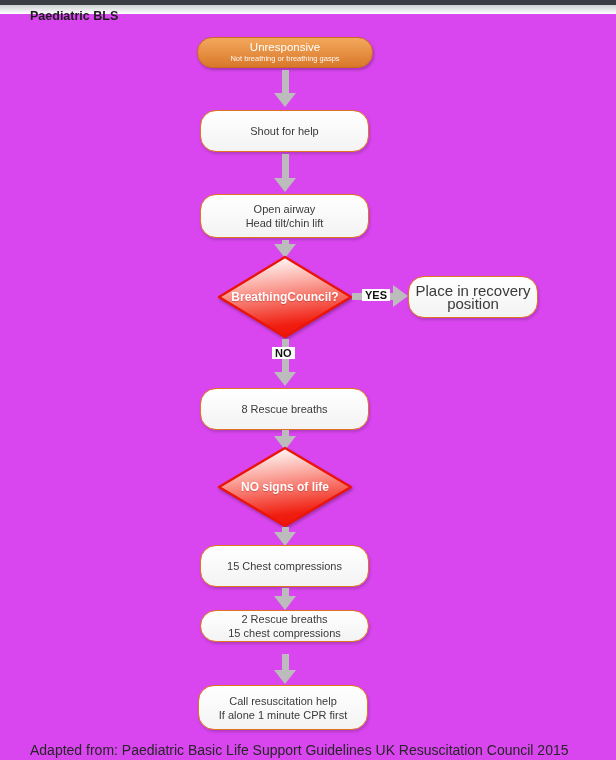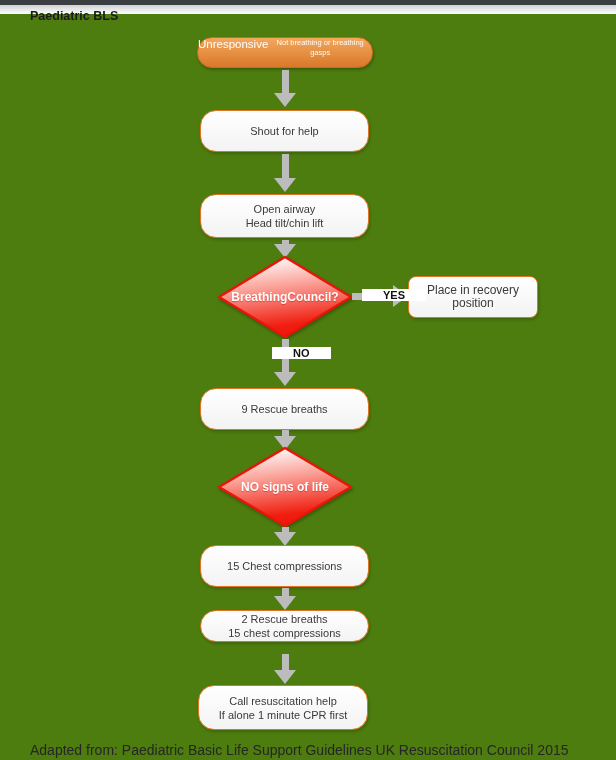--- a/index.html
+++ b/index.html
@@ -1,45 +1,45 @@
 <!DOCTYPE html>
 <html><head>
 <meta charset="utf-8">
 <style>
   html,body{margin:0;padding:0;background:#ffffff;}
   .screen{
-    position:relative;width:616px;height:760px;background:#4d7c0f;overflow:hidden;
+    position:relative;width:616px;height:760px;background:#d946ef;overflow:hidden;
     font-family:"Liberation Sans", sans-serif;
   }
   
   .top-bar{position:absolute;left:0;top:0;width:616px;height:5px;background:#3a3e42;}
   .top-fade{position:absolute;left:0;top:5px;width:616px;height:9px;
     background:linear-gradient(#cdd0d2,#ffffff);}
   .title{position:absolute;left:30px;top:9px;font-size:12.5px;font-weight:700;color:#1b1b1b;}
   .footer{position:absolute;left:30px;top:742px;font-size:14px;color:#262626;}
 
   
   .box{
     position:absolute;box-sizing:border-box;
     background:linear-gradient(#ffffff,#f3f3f3);
     border:1.6px solid #e0741f;border-radius:16px;
     box-shadow:1px 2px 3px rgba(0,0,0,0.18);
     display:flex;flex-direction:column;align-items:center;justify-content:center;
     font-size:11px;color:#3a3a3a;text-align:center;line-height:14px;
   }
   .box .ln{display:block;}
-  .box.small-text{font-size:12px;line-height:13.5px;border-radius:8px;}
+  .box.small-text{font-size:15px;line-height:13.5px;}
 
   
   .start{
     position:absolute;box-sizing:border-box;border-radius:15px;
     background:linear-gradient(#f3a85c,#d9782a);
     border:1px solid #cd6a1d;color:#ffffff;
     box-shadow:1px 2px 3px rgba(0,0,0,0.25);
-    display:flex;flex-direction:row;justify-content:center;text-align:center;
+    display:flex;flex-direction:column;align-items:center;justify-content:center;text-align:center;
   }
   .start-l1{font-size:11.5px;line-height:13px;}
   .start-l2{font-size:7.5px;line-height:10px;color:rgba(255,255,255,0.95);}
 
   
   .diamond-svg{position:absolute;filter:drop-shadow(1px 2px 1.5px rgba(0,0,0,0.28));}
   .diamond-text{
     position:absolute;display:flex;flex-direction:row;align-items:center;justify-content:center;
     color:#ffffff;font-weight:700;font-size:12px;line-height:15px;text-align:center;
     text-shadow:0 1px 1px rgba(150,0,0,0.35);
@@ -47,21 +47,21 @@
 
   
   .va{position:absolute;width:22px;display:flex;flex-direction:column;align-items:center;}
   .va-shaft{width:7px;flex:1;background:#bcbcbc;}
   .va-head{width:0;height:0;border-left:11px solid transparent;border-right:11px solid transparent;border-top:14px solid #bcbcbc;}
   .ha{position:absolute;height:22px;display:flex;align-items:center;}
   .ha-shaft{height:7px;flex:1;background:#bcbcbc;}
   .ha-head{width:0;height:0;border-top:11px solid transparent;border-bottom:11px solid transparent;border-left:15px solid #bcbcbc;}
   .branch-label{
     position:absolute;background:#ffffff;color:#111111;font-weight:700;font-size:11px;
-    padding:0 21px;z-index:3;
+    padding:0 3px;z-index:3;
   }
 </style>
 </head>
 <body>
 
 <div class="screen">
 
   <div class="top-bar"></div>
   <div class="top-fade"></div>
 
@@ -123,21 +123,21 @@
     <span class="ln">position</span>
   </div>
 
   <div class="va" style="left:274px;top:339px;height:47px">
     <div class="va-shaft"></div>
     <div class="va-head"></div>
   </div>
   <div class="branch-label" style="left:272px;top:347px">NO</div>
 
   <div class="box" style="left:200px;top:388px;width:169px;height:42px">
-    <span class="ln">9 Rescue breaths</span>
+    <span class="ln">8 Rescue breaths</span>
   </div>
 
   <div class="va" style="left:274px;top:430px;height:20px">
     <div class="va-shaft"></div>
     <div class="va-head"></div>
   </div>
 
   <svg class="diamond-svg" style="left:216px;top:446px" width="138" height="82" viewBox="0 0 138 82">
     <defs>
       <linearGradient id="dg2" x1="0.35" y1="0" x2="0.55" y2="1">

